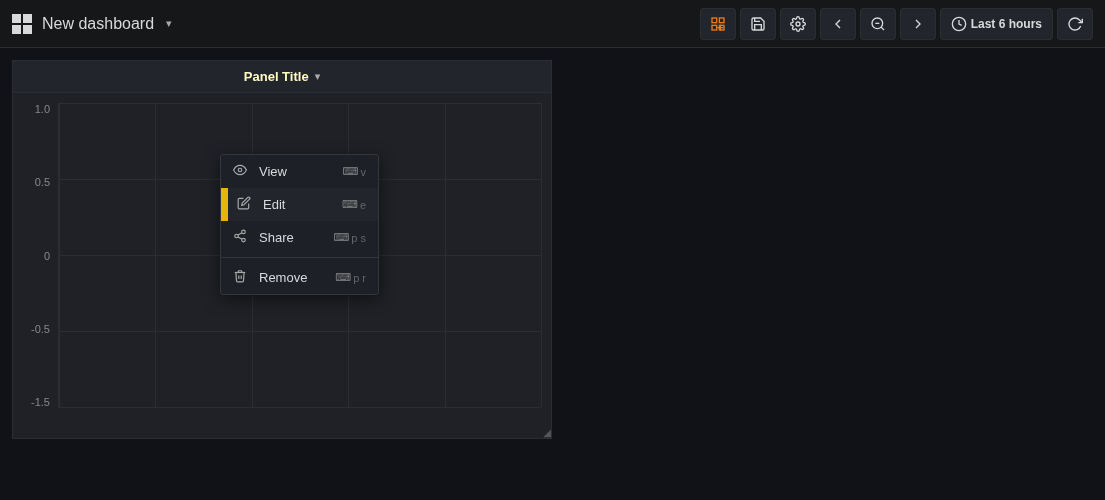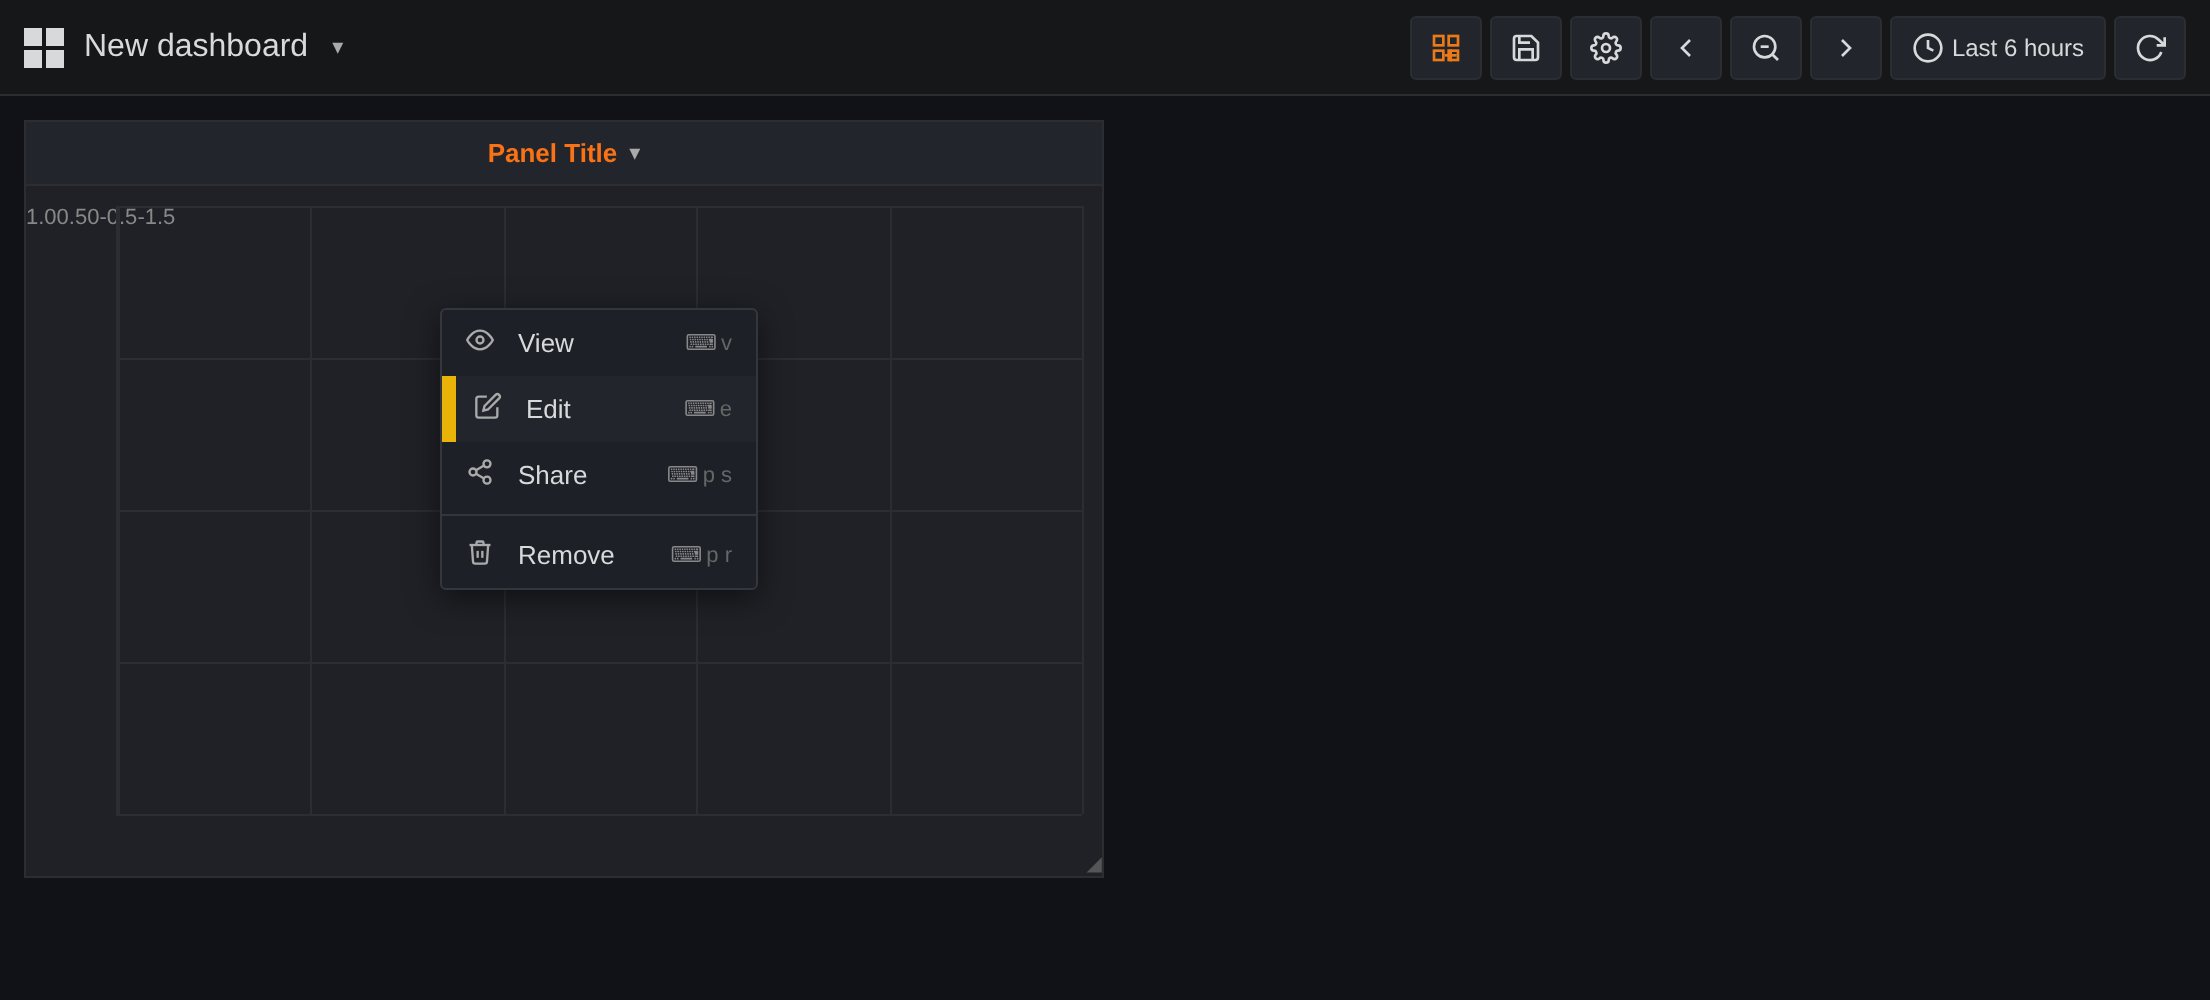--- a/index.html
+++ b/index.html
@@ -63,20 +63,21 @@
       padding: 5px 9px;
       font-size: 14px;
       display: flex;
       align-items: center;
       gap: 4px;
       height: 32px;
     }
     .tb-btn.time-btn {
       font-size: 12px;
       padding: 5px 10px;
+      font-weight: bold;
     }
     .tb-btn svg { width: 16px; height: 16px; }
 
     
     .main {
       background: #111217;
       padding: 12px;
       height: calc(500px - 48px);
       position: relative;
     }
@@ -93,42 +94,44 @@
       padding: 8px 12px;
       display: flex;
       align-items: center;
       justify-content: center;
       cursor: pointer;
       border-bottom: 1px solid #2c2d30;
     }
     .panel-title-text {
       font-size: 13px;
       font-weight: 600;
-      color: #f97316;
+      color: #fef9c3;
     }
     .panel-title-arrow {
       margin-left: 6px;
       color: #aaa;
       font-size: 11px;
     }
 
     
     .chart-area {
       position: relative;
       padding: 10px 10px 30px 45px;
       height: 345px;
     }
     .y-axis {
       position: absolute;
       left: 0;
       top: 10px;
       bottom: 30px;
       width: 45px;
       display: flex;
+      flex-direction: column;
       justify-content: space-between;
+      align-items: flex-end;
       padding-right: 8px;
     }
     .y-label {
       font-size: 11px;
       color: #888;
     }
     .chart-inner {
       position: relative;
       width: 100%;
       height: 100%;

